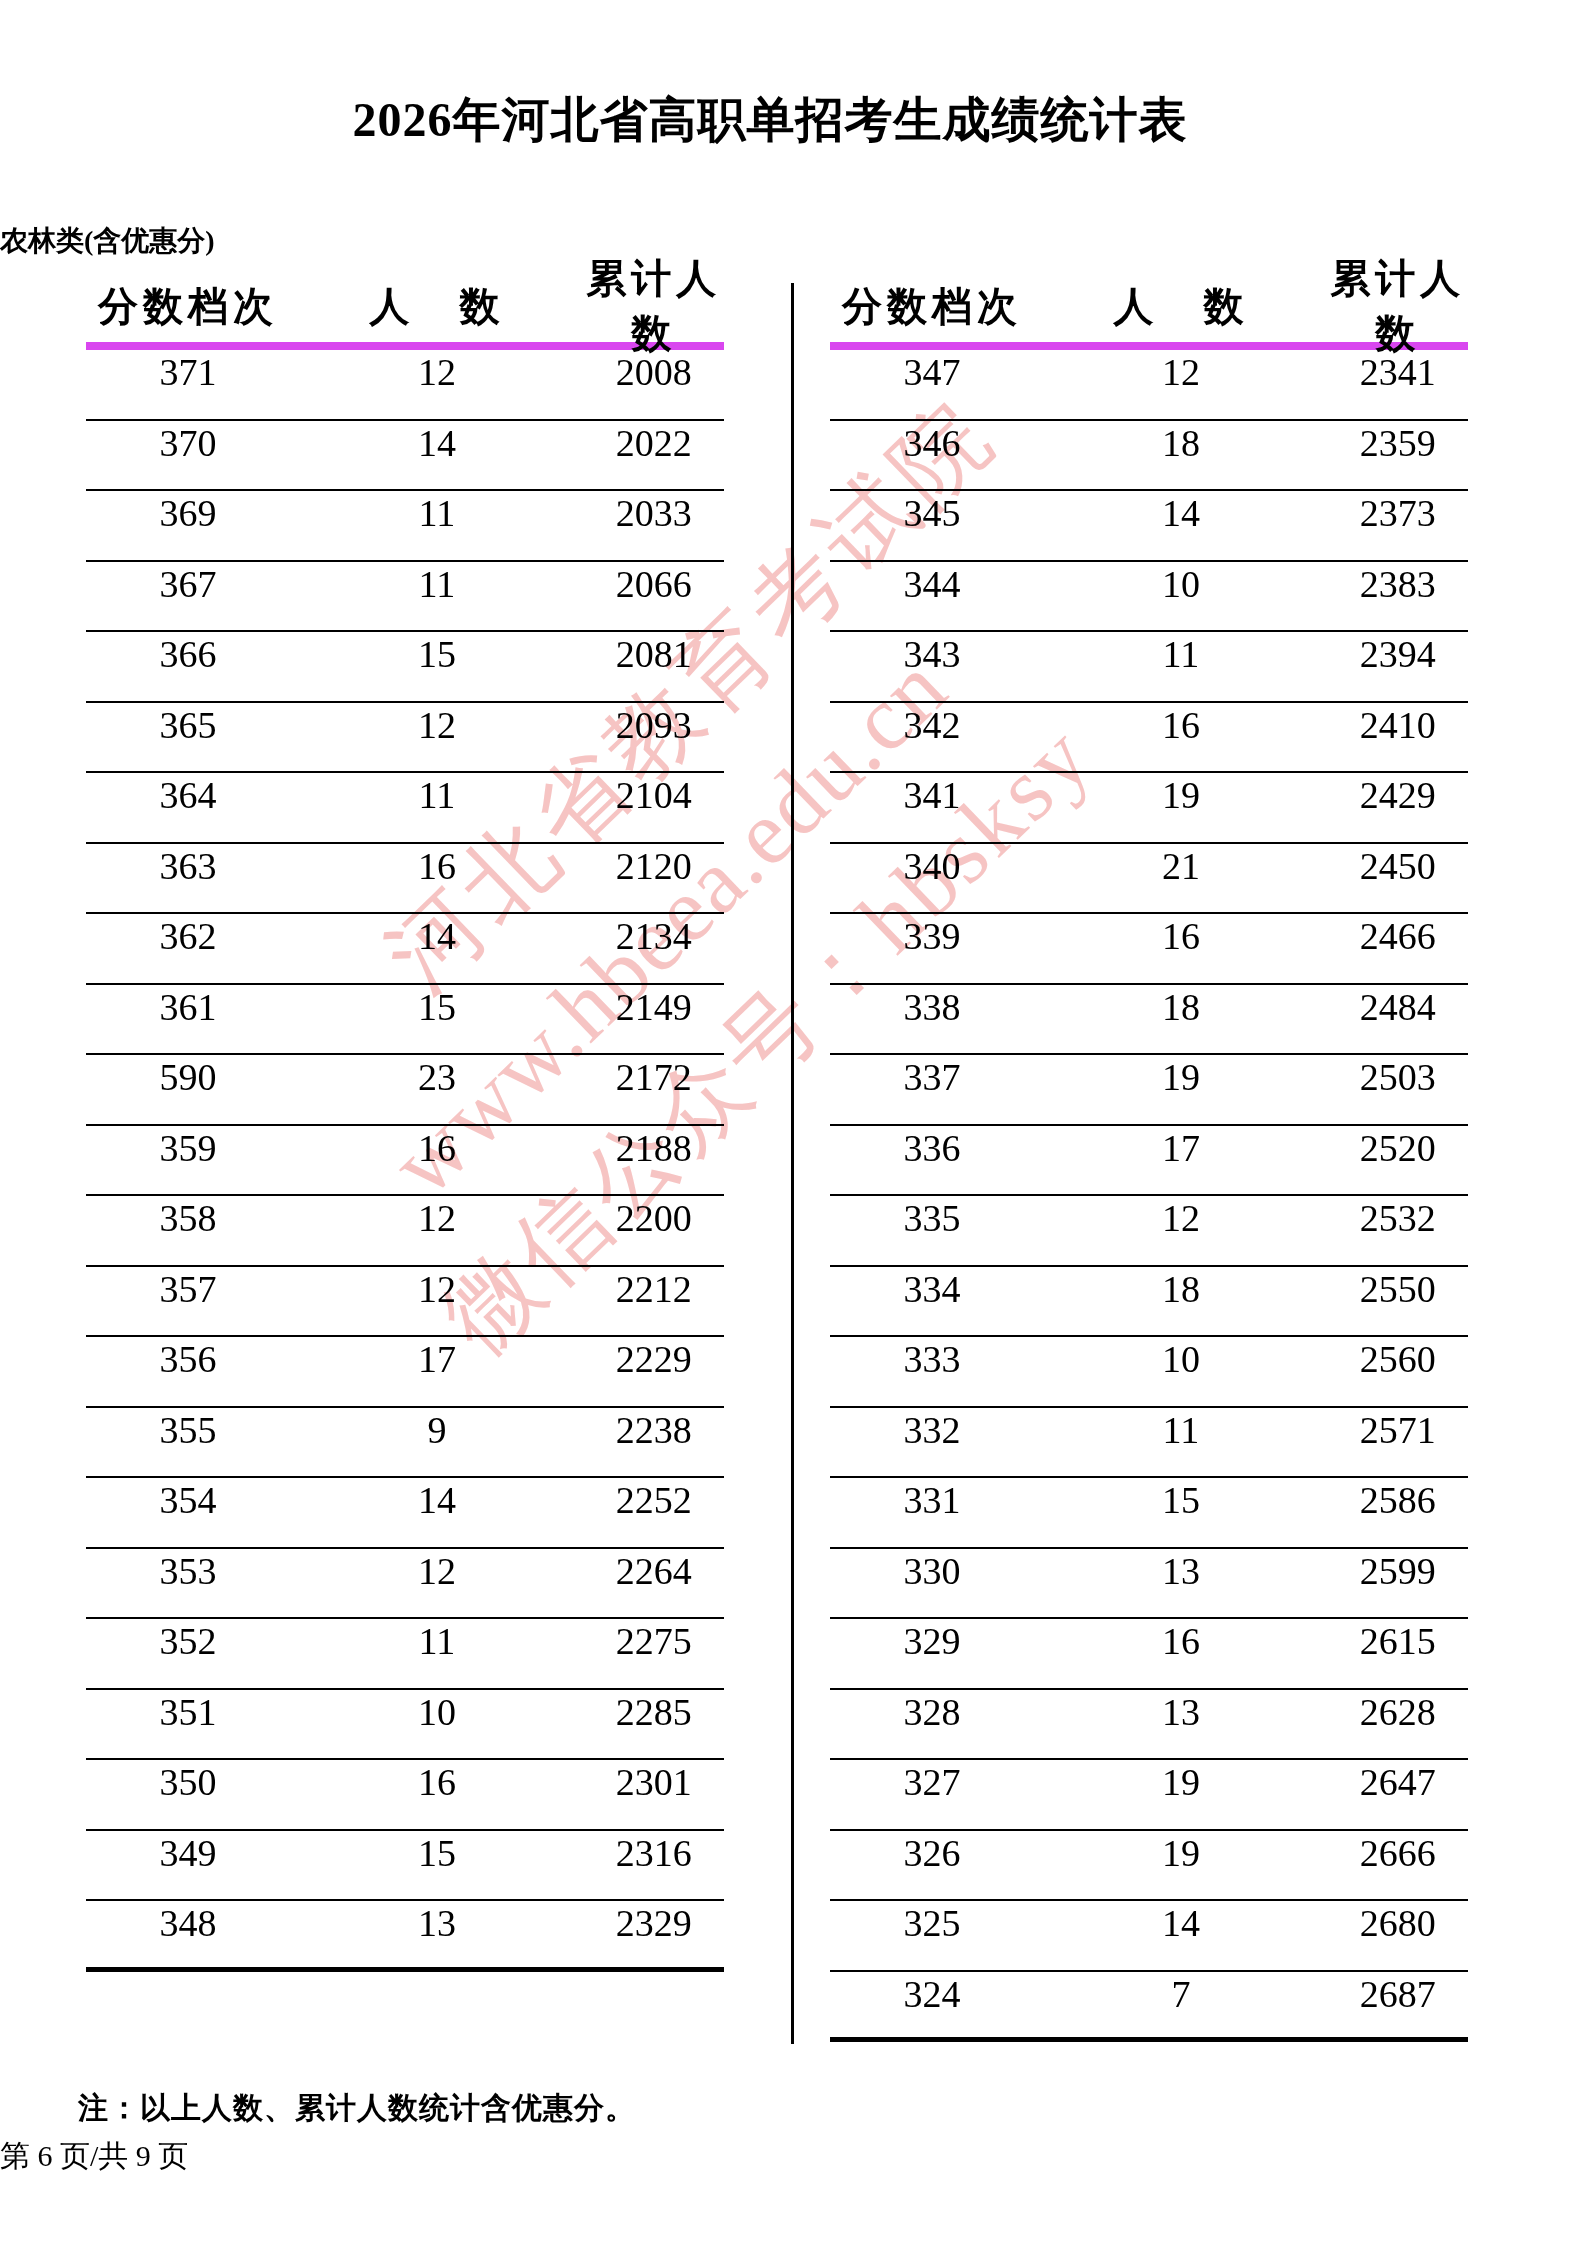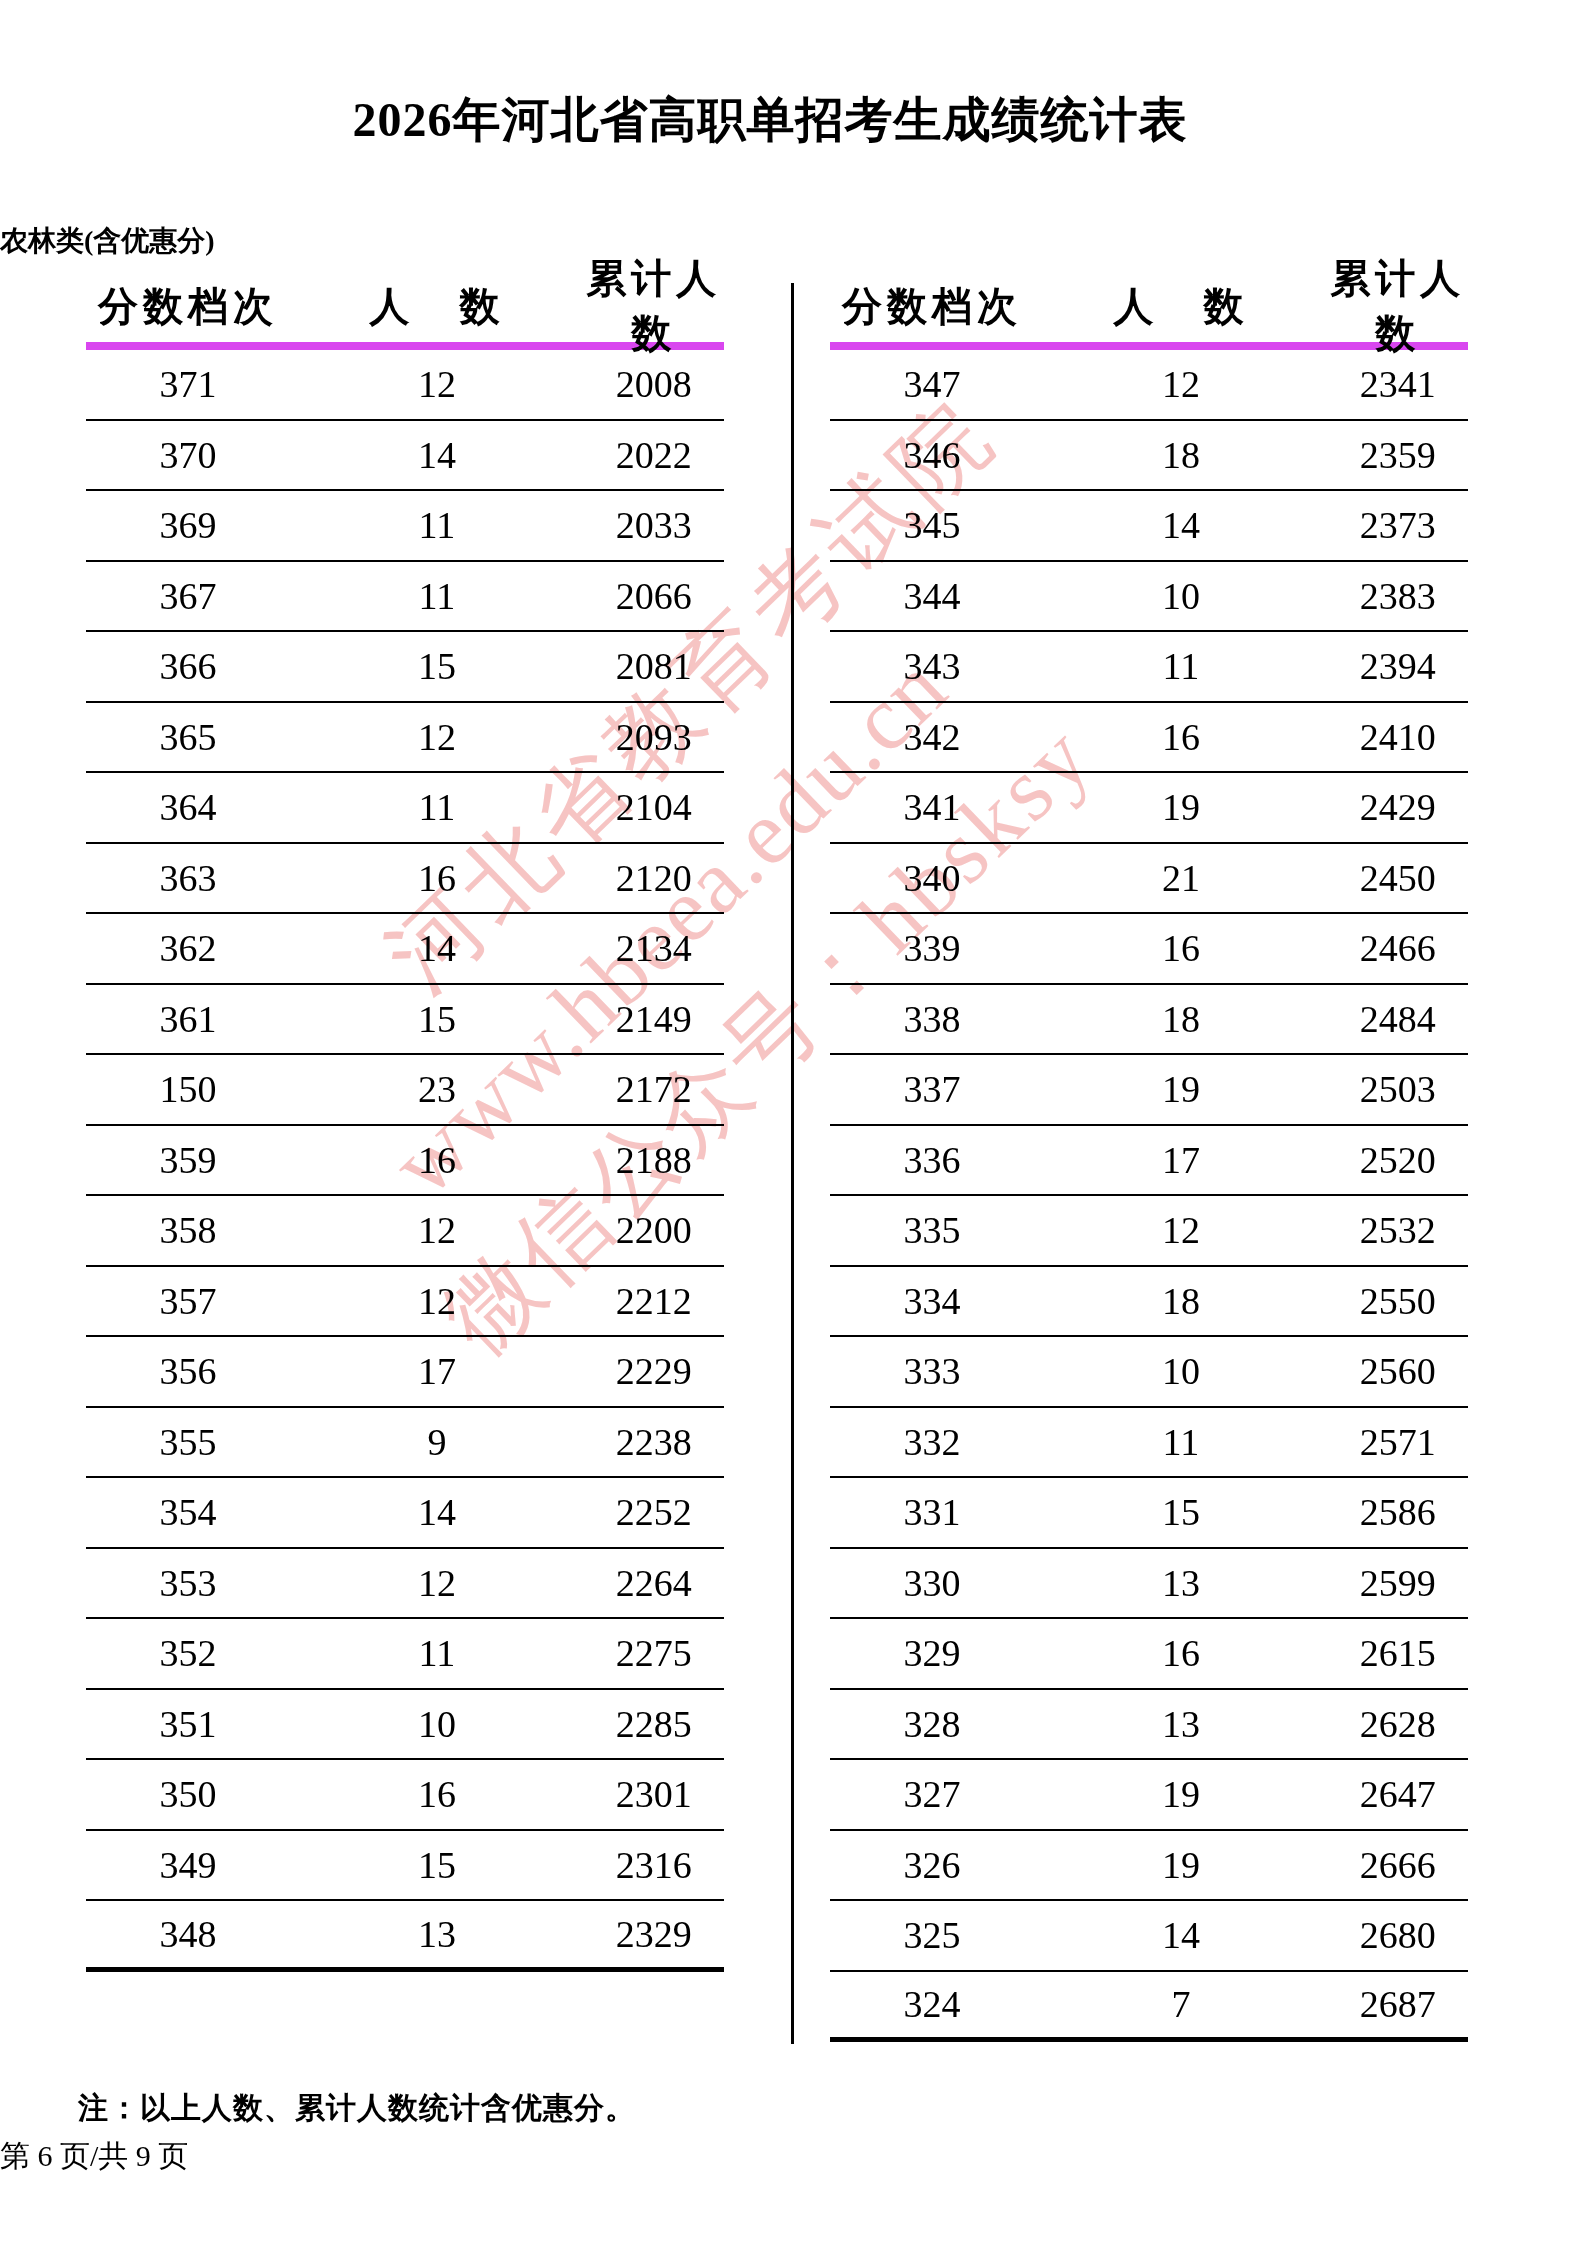--- a/index.html
+++ b/index.html
@@ -42,21 +42,21 @@
   .table-left  { left:86px; }
   .table-right { left:830px; }
   .thead {
     display:flex; align-items:center;
     height:80px; box-sizing:border-box;
     border-bottom:8px solid #d946ef;
     font-size:40px; font-weight:bold;
     letter-spacing:5px;
   }
   .row {
-    display:flex; align-items:center;
+    display:flex; align-items:flex-start;
     height:70.5px; box-sizing:border-box;
     border-bottom:2px solid #000;
     font-size:38px;
   }
   .row:last-child { border-bottom:5px solid #000; }
   .c1 { width:32%; text-align:center; }
   .c2 { width:46%; text-align:center; }
   .c3 { width:22%; text-align:center; }
   .divider {
     position:absolute;
@@ -143,21 +143,21 @@
             <span class="c1">362</span>
             <span class="c2">14</span>
             <span class="c3">2134</span>
           </div>
           <div class="row">
             <span class="c1">361</span>
             <span class="c2">15</span>
             <span class="c3">2149</span>
           </div>
           <div class="row">
-            <span class="c1">150</span>
+            <span class="c1">590</span>
             <span class="c2">23</span>
             <span class="c3">2172</span>
           </div>
           <div class="row">
             <span class="c1">359</span>
             <span class="c2">16</span>
             <span class="c3">2188</span>
           </div>
           <div class="row">
             <span class="c1">358</span>

